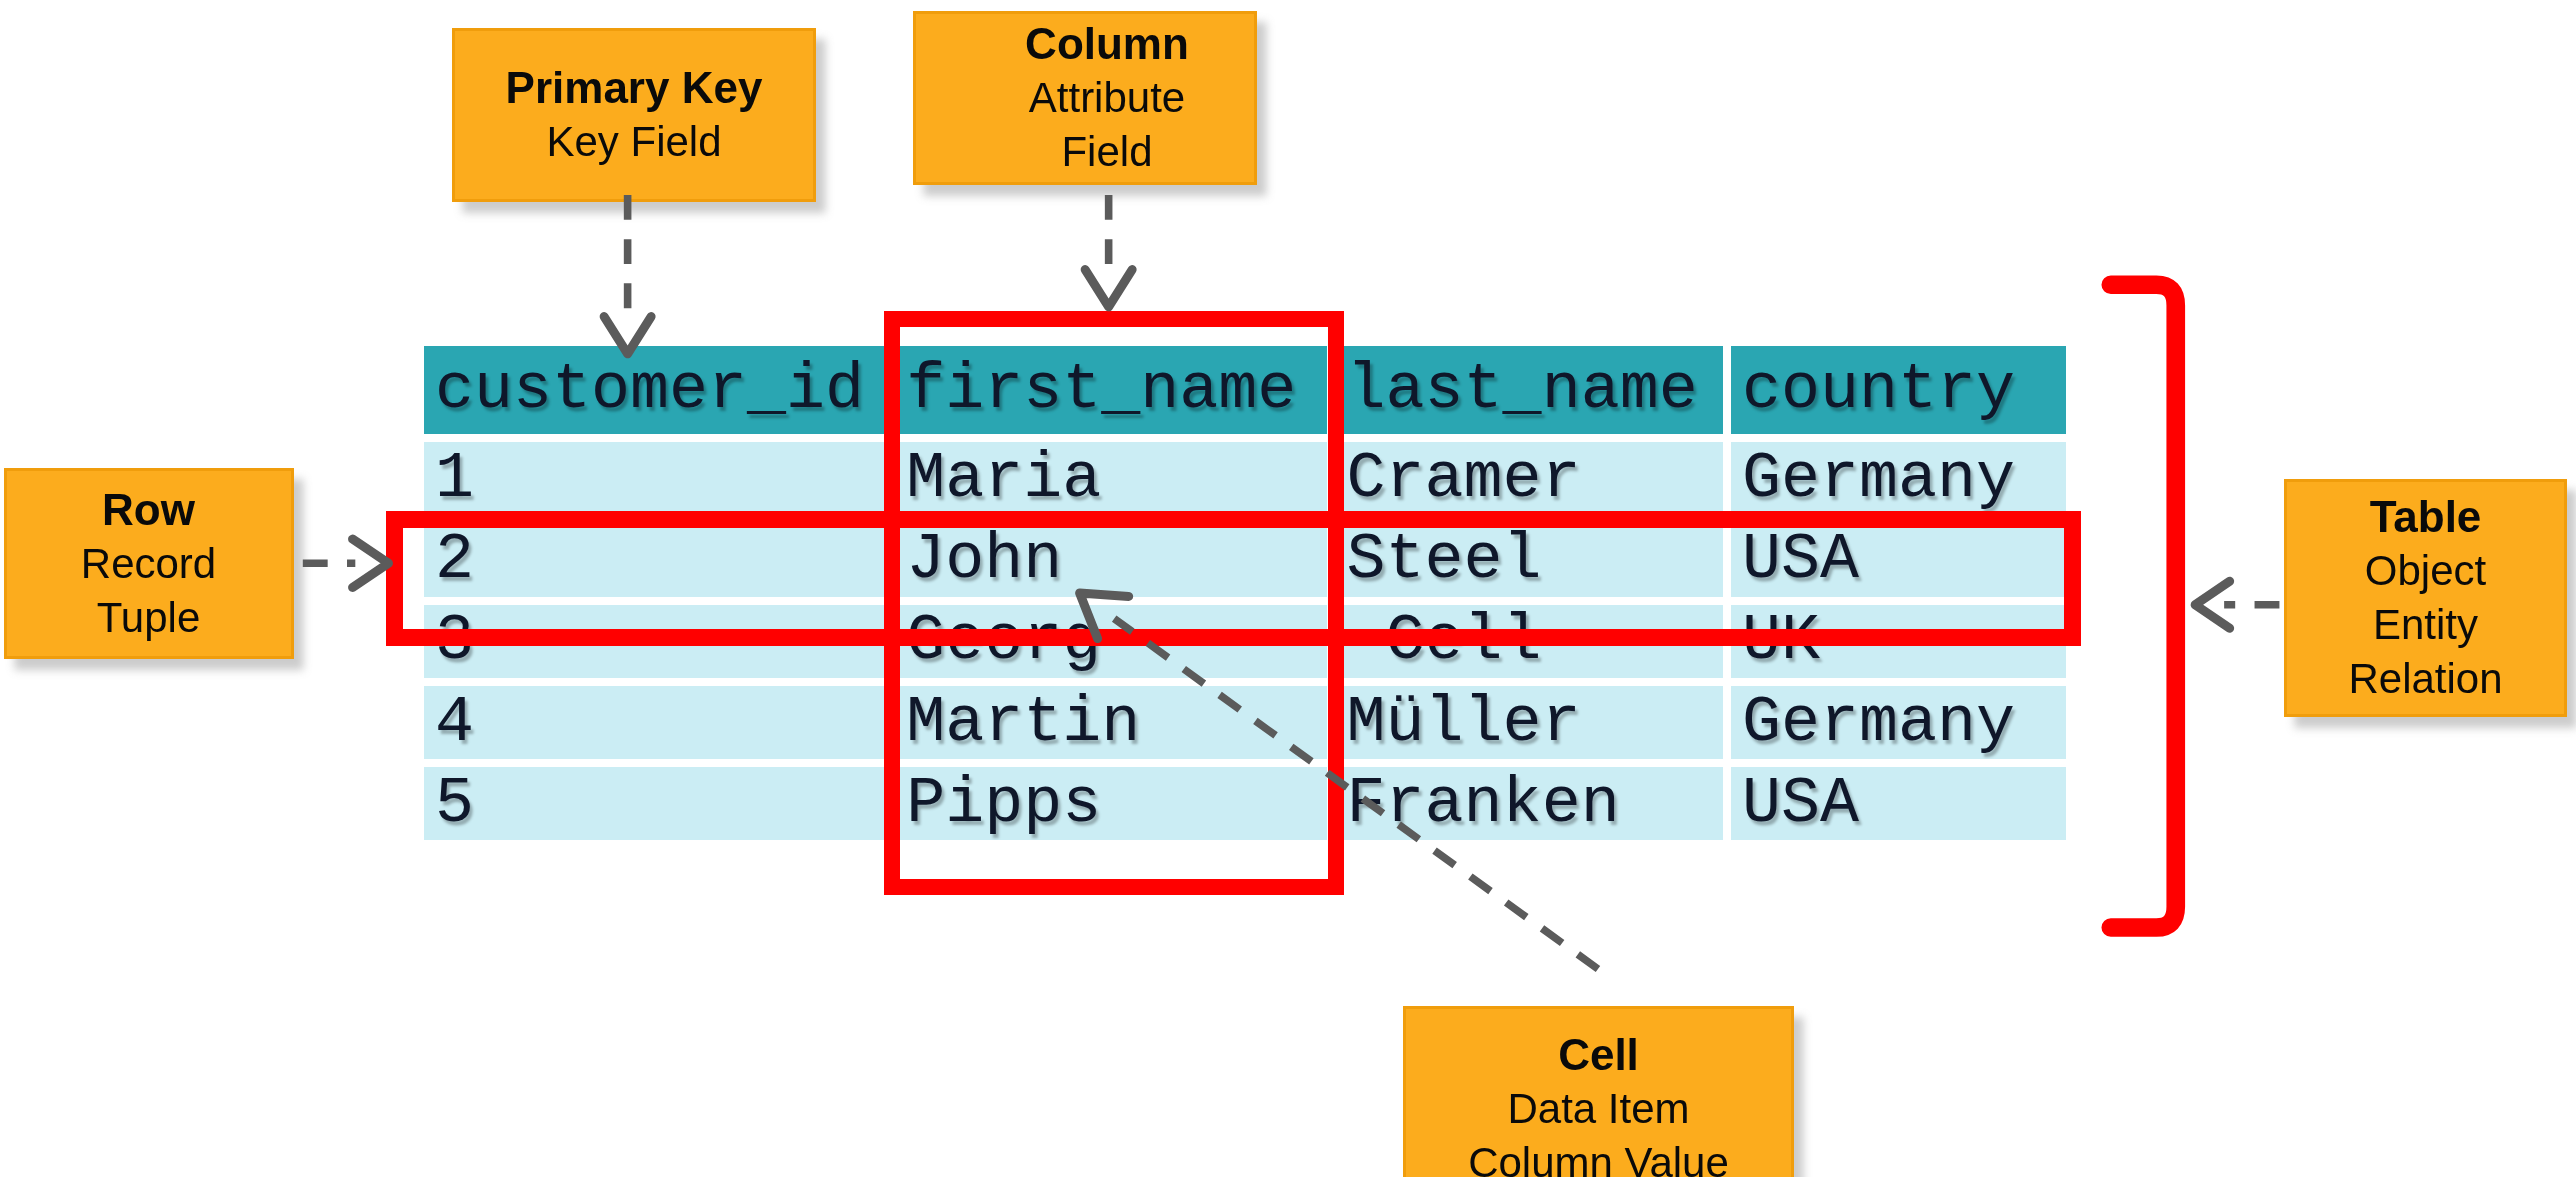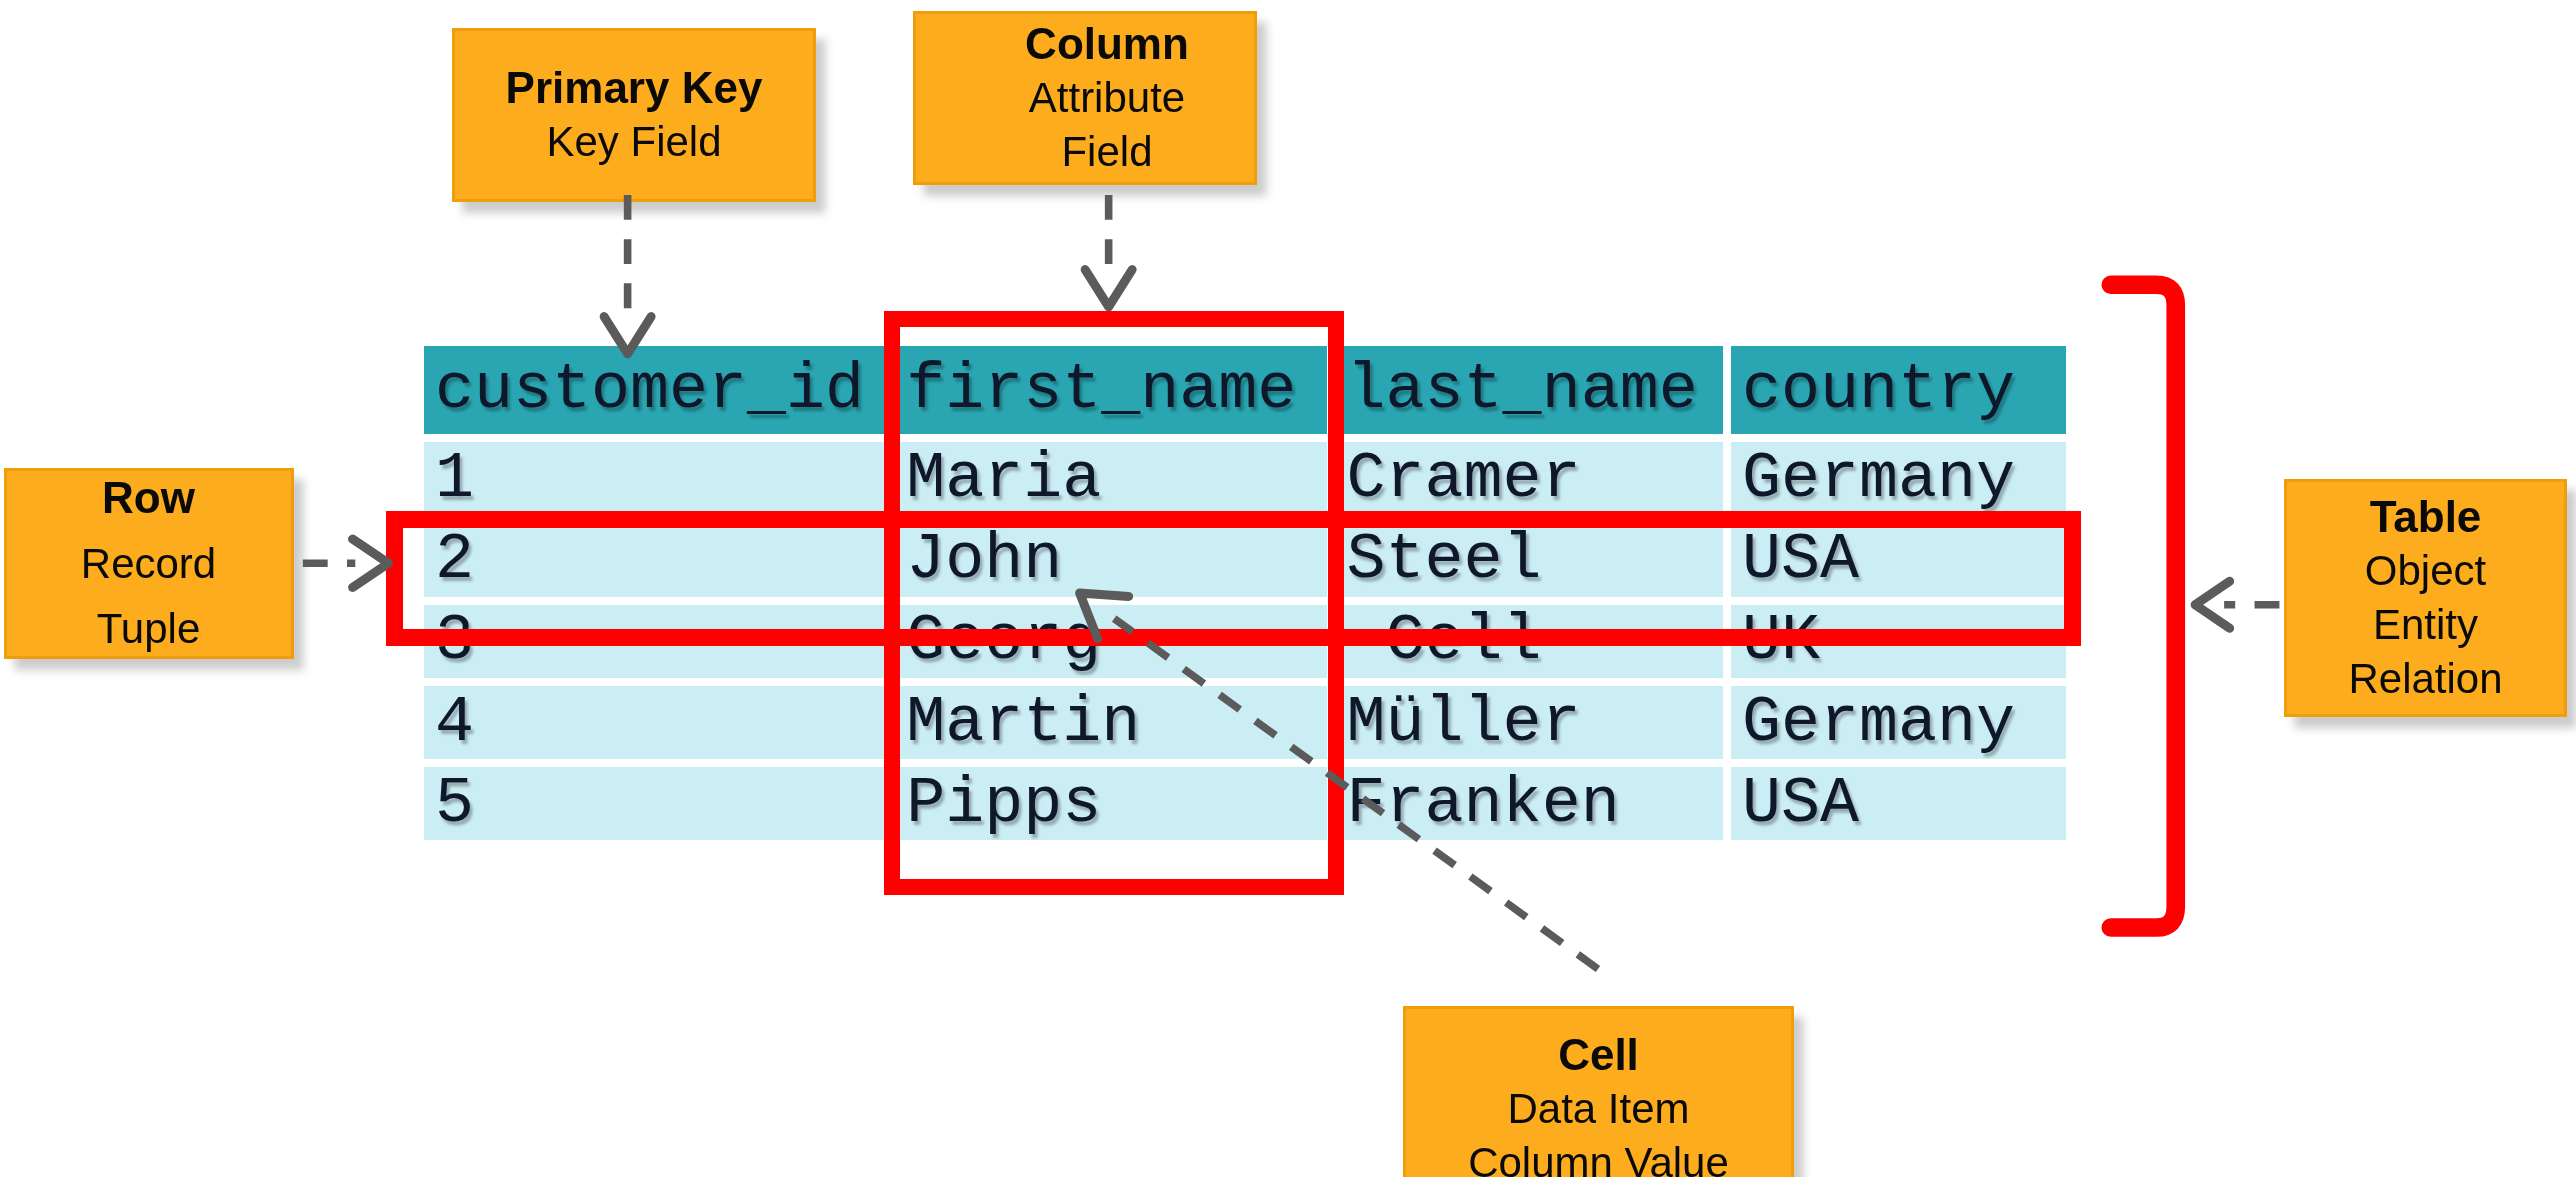--- a/index.html
+++ b/index.html
@@ -58,21 +58,21 @@
     flex-direction: column;
     justify-content: center;
     align-items: center;
     text-align: center;
     color: #0a0a0a;
   }
   .co-title { font-weight: bold; font-size: 44px; line-height: 54px; }
   .co-line  { font-size: 42px; line-height: 54px; }
   .co-pk    { left: 452px;  top: 28px;   width: 364px; height: 174px; }
   .co-col   { left: 913px; top: 11px;   width: 344px; height: 174px; padding-left: 44px; }
-  .co-row   { left: 3.5px;    top: 468px;  width: 290px; height: 191px; justify-content: space-between; }
+  .co-row   { left: 3.5px;    top: 468px;  width: 290px; height: 191px; }
   .co-table { left: 2284px; top: 479px;  width: 283px; height: 238px; }
   .co-cell  { left: 1403px; top: 966px; width: 391px; height: 206px; margin-top: 40px; }
 
   
   .overlay {
     position: absolute;
     left: 0; top: 0;
     width: 2576px; height: 1177px;
     pointer-events: none;
   }

